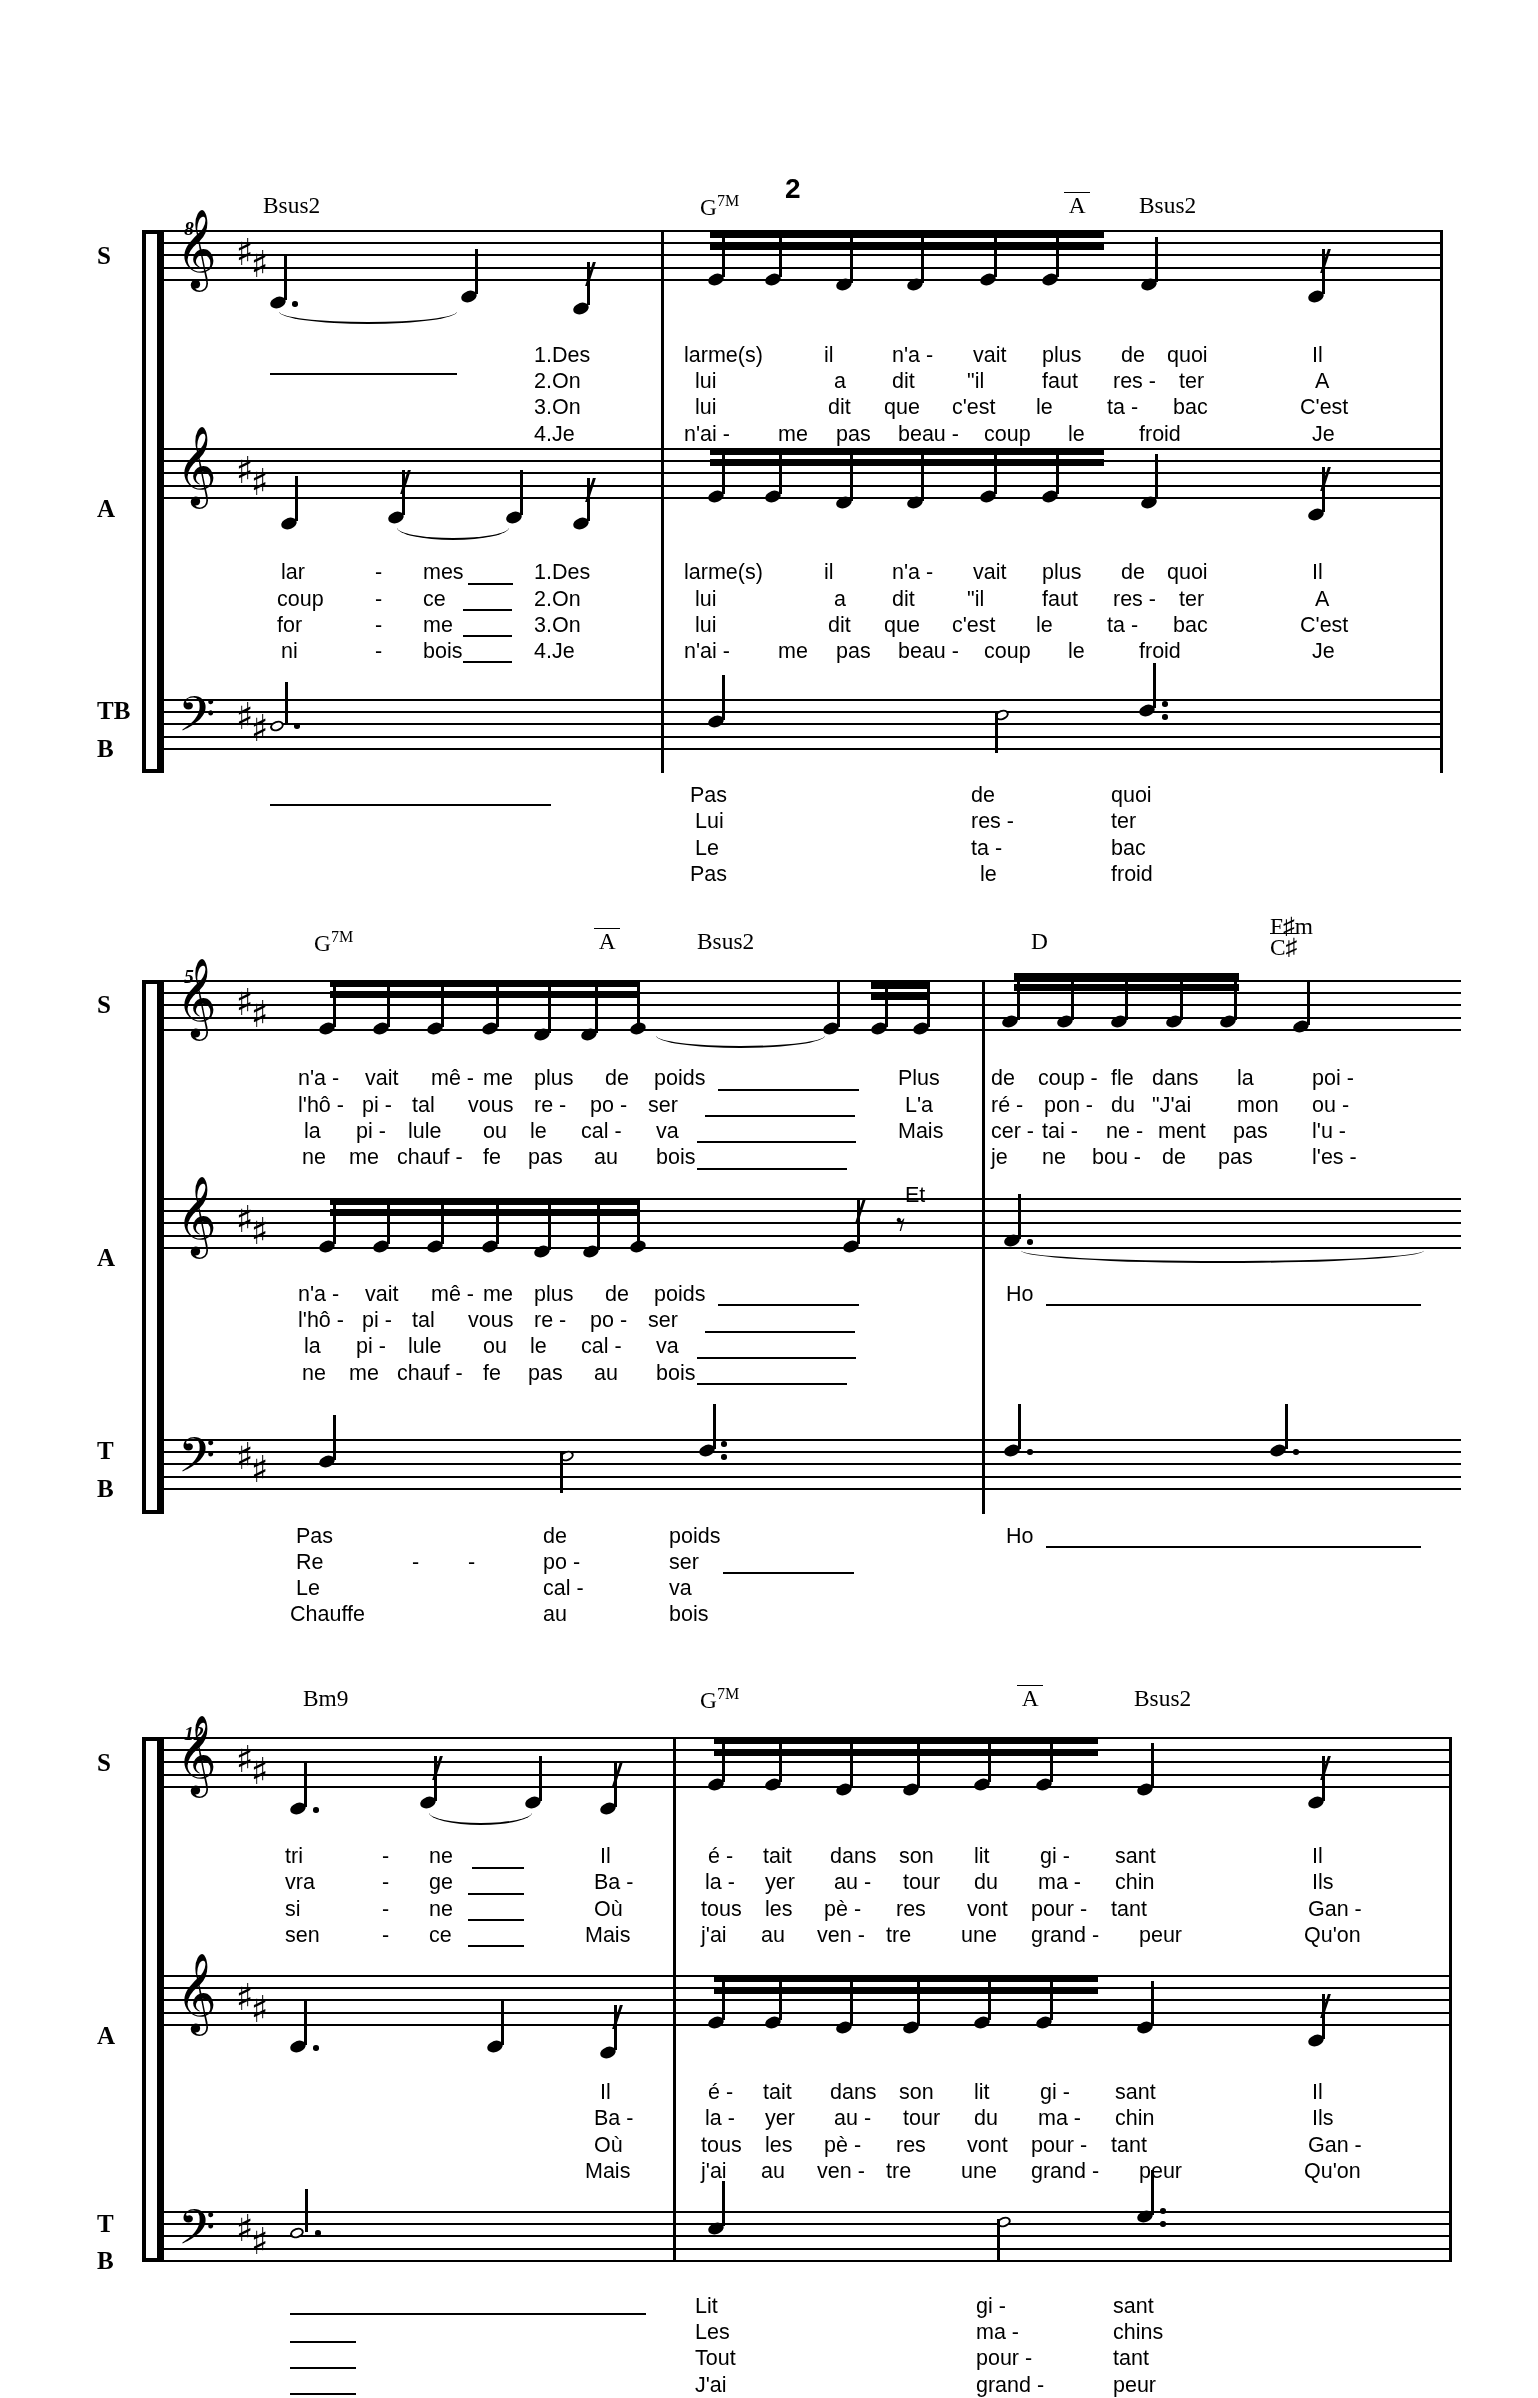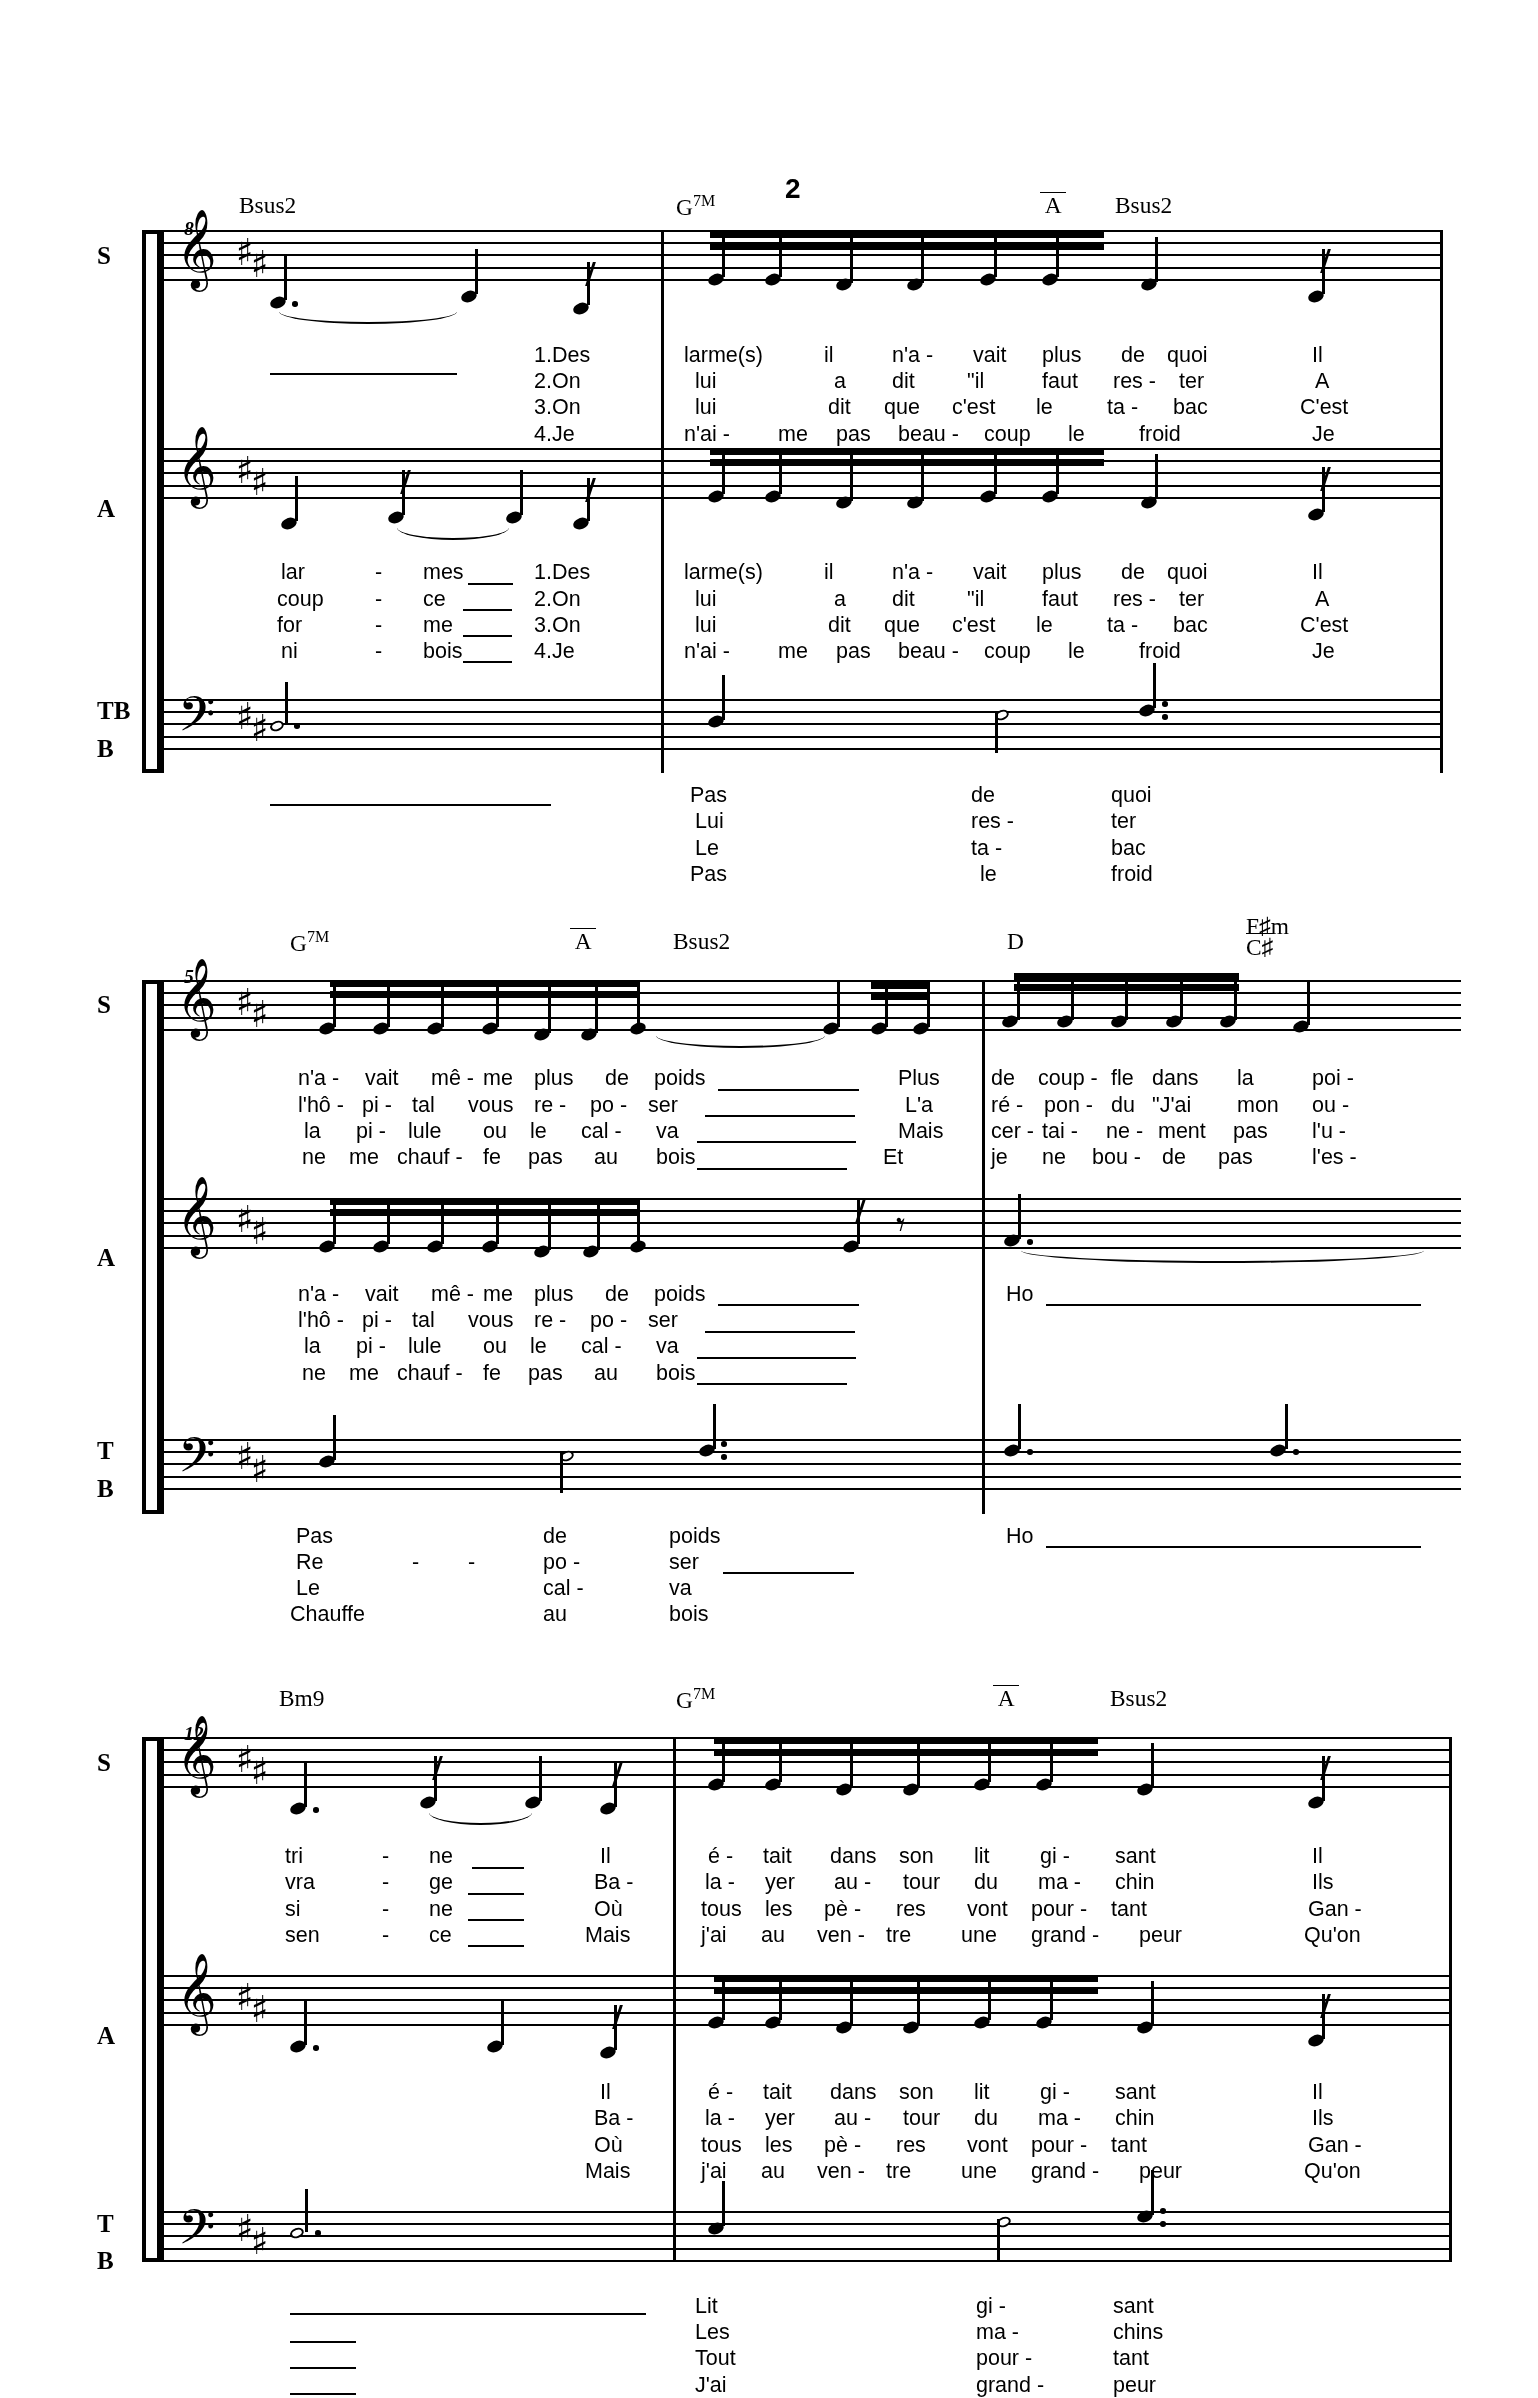--- a/index.html
+++ b/index.html
@@ -31,21 +31,21 @@
   .glyph{position:absolute;line-height:1;font-family:"DejaVu Sans",sans-serif;}
   .clef-g{font-size:69px;top:-19.7px;}
   .clef-f{font-size:58px;top:-8.4px;}
 
   .ks{position:absolute;font-family:"DejaVu Sans",sans-serif;font-size:37px;line-height:1;}
 
   
   .partlabel{position:absolute;font-size:25px;font-weight:bold;font-family:"Liberation Serif",serif;}
 
   
-  .chord{position:absolute;font-size:23.4px;font-family:"Liberation Serif",serif;white-space:nowrap;}
+  .chord{position:absolute;font-size:23.4px;font-family:"Liberation Serif",serif;white-space:nowrap;margin-left:24px;}
   .chord sup{font-size:16px;vertical-align:super;}
   .chord .bar-over{border-top:1.9px solid #000;padding:0 4.7px;display:inline-block;line-height:1.05;}
 
   
   .measnum{position:absolute;font-size:19.7px;font-style:italic;font-weight:bold;font-family:"Liberation Serif",serif;}
 
   
   .nh{position:absolute;width:16px;height:11.2px;background:#000;border-radius:50%/50%;transform:rotate(-20deg);}
   .nh.open{background:#fff;border:2.8px solid #000;width:14px;height:10.3px;box-sizing:border-box;}
   .stem{position:absolute;width:2.8px;background:#000;}
@@ -454,21 +454,21 @@
     </div>
     <div class="ext" style="left:697px;top:232px;width:159px;"></div>
     <div class="lyricline" style="left:0;top:236px;">
       <span style="left:302px;">ne</span>
       <span style="left:349px;">me</span>
       <span style="left:397px;">chauf -</span>
       <span style="left:483px;">fe</span>
       <span style="left:528px;">pas</span>
       <span style="left:594px;">au</span>
       <span style="left:656px;">bois</span>
-      <span style="left:883px;">Et</span>
+      <span style="left:905px;margin-top:38px;">Et</span>
       <span style="left:991px;">je</span>
       <span style="left:1042px;">ne</span>
       <span style="left:1092px;">bou -</span>
       <span style="left:1162px;">de</span>
       <span style="left:1218px;">pas</span>
       <span style="left:1312px;">l'es -</span>
     </div>
     <div class="ext" style="left:697px;top:259px;width:150px;"></div>
 
     <div class="staff" style="left:157px;top:289px;width:1304px;height:51px;">

